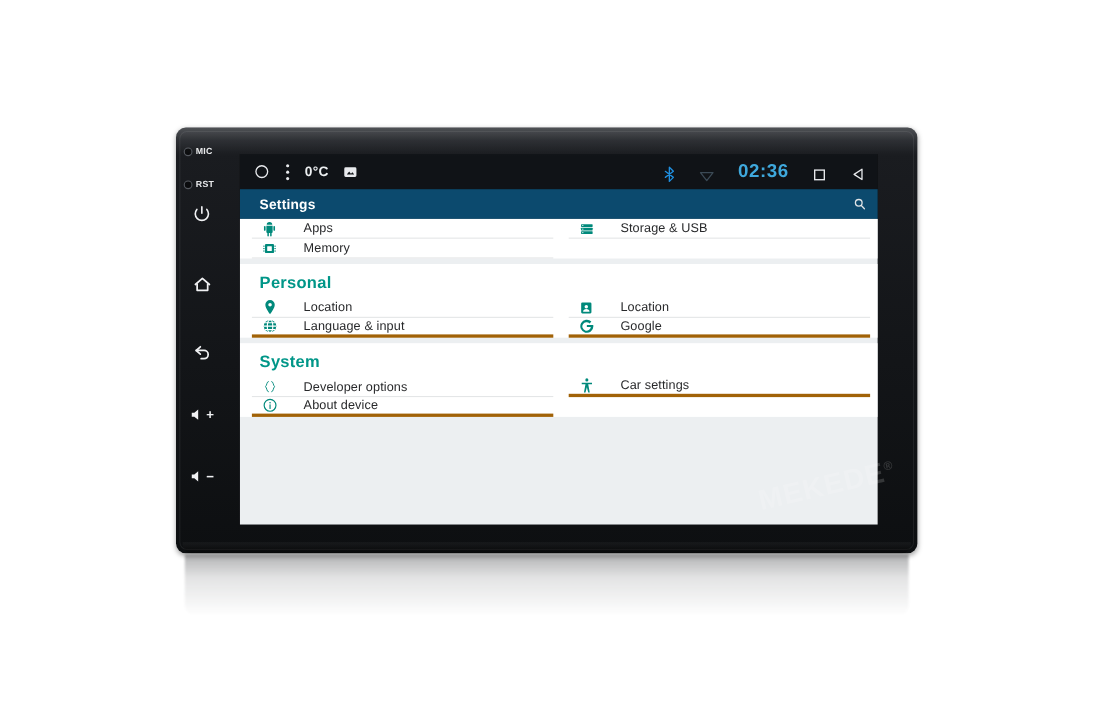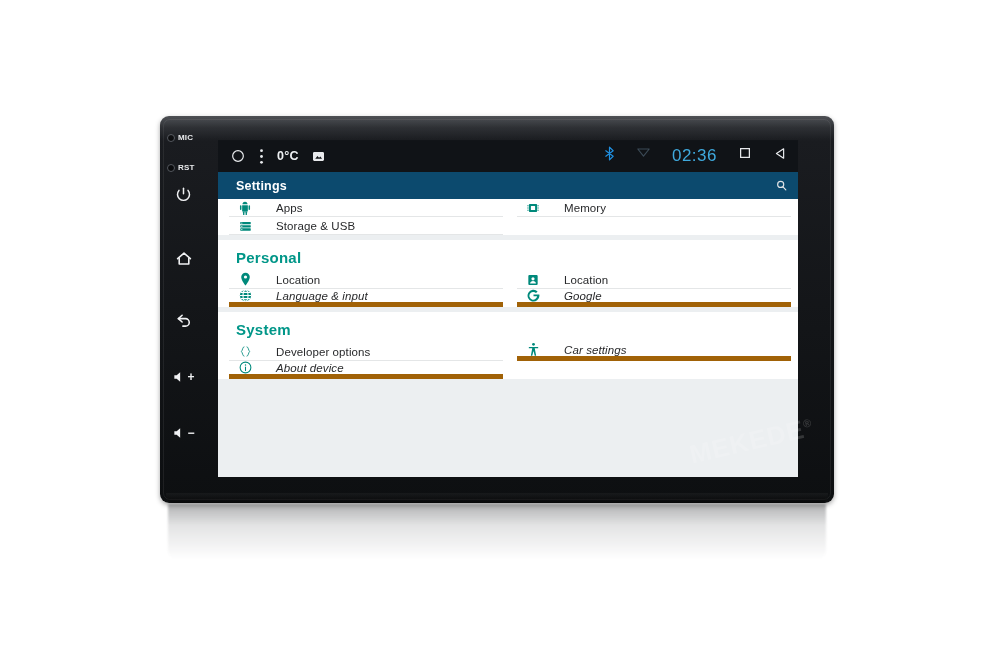--- a/index.html
+++ b/index.html
@@ -130,22 +130,23 @@
     background: #101317;
     display: flex;
     align-items: center;
     padding: 0 10px 0 12px;
     color: #eceff1;
   }
   #status-left { display: flex; align-items: center; gap: 13px; }
   #status-right {
     margin-left: auto;
     display: flex;
-    align-items: flex-start;
+    align-items: flex-end;
     gap: 21px;
+    font-weight: bold;
   }
   .sb-icon { display: flex; align-items: center; color: #e8eaed; }
   .sb-icon svg { display: block; }
   #temp-text {
     font-size: 12.5px;
     font-weight: bold;
     color: #eceff1;
     letter-spacing: 0.3px;
   }
   #clock-text {
@@ -206,21 +207,21 @@
     align-items: center;
     height: 18px;
     padding-left: 7px;
     border-bottom: 1px solid #e4e6e7;
     cursor: pointer;
   }
   .cell.blank {
     border-bottom: none;
     cursor: default;
   }
-  .cell.last { border-bottom: 5px solid #a16207; font-style: italic; }
+  .cell.last { border-bottom: 3px solid #a16207; }
   .cell-icon {
     width: 18px;
     height: 18px;
     flex: none;
     display: flex;
     align-items: center;
     justify-content: center;
     color: #00897b;
   }
   .cell-icon svg { display: block; }
@@ -399,52 +400,52 @@
                 <svg width="14" height="16" viewBox="0 0 24 28" fill="currentColor">
                   <path d="M7 9 h10 v10 a1.6 1.6 0 0 1 -1.6 1.6 h-6.8 A1.6 1.6 0 0 1 7 19 z"></path>
                   <path d="M7.6 7.4 a4.4 4.4 0 0 1 8.8 0 z"></path>
                   <rect x="3.2" y="9.4" width="2.6" height="8" rx="1.3"></rect>
                   <rect x="18.2" y="9.4" width="2.6" height="8" rx="1.3"></rect>
                   <rect x="8.6" y="20.4" width="2.4" height="6" rx="1.2"></rect>
                   <rect x="13" y="20.4" width="2.4" height="6" rx="1.2"></rect>
                 </svg>
               </span>
               <span class="cell-label">Apps</span>
+            </div>
+
+            <div class="cell">
+              <span class="cell-icon">
+                <svg width="15" height="14" viewBox="0 0 24 24" fill="currentColor">
+                  <rect x="3" y="5" width="18" height="4" rx="0.7"></rect>
+                  <rect x="3" y="10.5" width="18" height="4" rx="0.7"></rect>
+                  <rect x="3" y="16" width="18" height="4" rx="0.7"></rect>
+                  <rect x="4.6" y="6.4" width="2" height="1.3" fill="#ffffff"></rect>
+                  <rect x="4.6" y="11.9" width="2" height="1.3" fill="#ffffff"></rect>
+                  <rect x="4.6" y="17.4" width="2" height="1.3" fill="#ffffff"></rect>
+                </svg>
+              </span>
+              <span class="cell-label">Storage &amp; USB</span>
             </div>
 
             <div class="cell">
               <span class="cell-icon">
                 <svg width="14" height="14" viewBox="0 0 24 24" fill="currentColor">
                   <rect x="5" y="5" width="14" height="14" rx="1.4"></rect>
                   <rect x="8.4" y="8.4" width="7.2" height="7.2" rx="0.8" fill="#ffffff"></rect>
                   <rect x="2.2" y="7.4" width="2.2" height="1.6"></rect>
                   <rect x="2.2" y="11.2" width="2.2" height="1.6"></rect>
                   <rect x="2.2" y="15" width="2.2" height="1.6"></rect>
                   <rect x="19.6" y="7.4" width="2.2" height="1.6"></rect>
                   <rect x="19.6" y="11.2" width="2.2" height="1.6"></rect>
                   <rect x="19.6" y="15" width="2.2" height="1.6"></rect>
                 </svg>
               </span>
               <span class="cell-label">Memory</span>
             </div>
 
-            <div class="cell">
-              <span class="cell-icon">
-                <svg width="15" height="14" viewBox="0 0 24 24" fill="currentColor">
-                  <rect x="3" y="5" width="18" height="4" rx="0.7"></rect>
-                  <rect x="3" y="10.5" width="18" height="4" rx="0.7"></rect>
-                  <rect x="3" y="16" width="18" height="4" rx="0.7"></rect>
-                  <rect x="4.6" y="6.4" width="2" height="1.3" fill="#ffffff"></rect>
-                  <rect x="4.6" y="11.9" width="2" height="1.3" fill="#ffffff"></rect>
-                  <rect x="4.6" y="17.4" width="2" height="1.3" fill="#ffffff"></rect>
-                </svg>
-              </span>
-              <span class="cell-label">Storage &amp; USB</span>
-            </div>
-
             <div class="cell blank">
               <span class="cell-label"></span>
             </div>
 
           </div>
         </div>
 
         <div class="section">
           <div class="section-header">Personal</div>
           <div class="grid">

